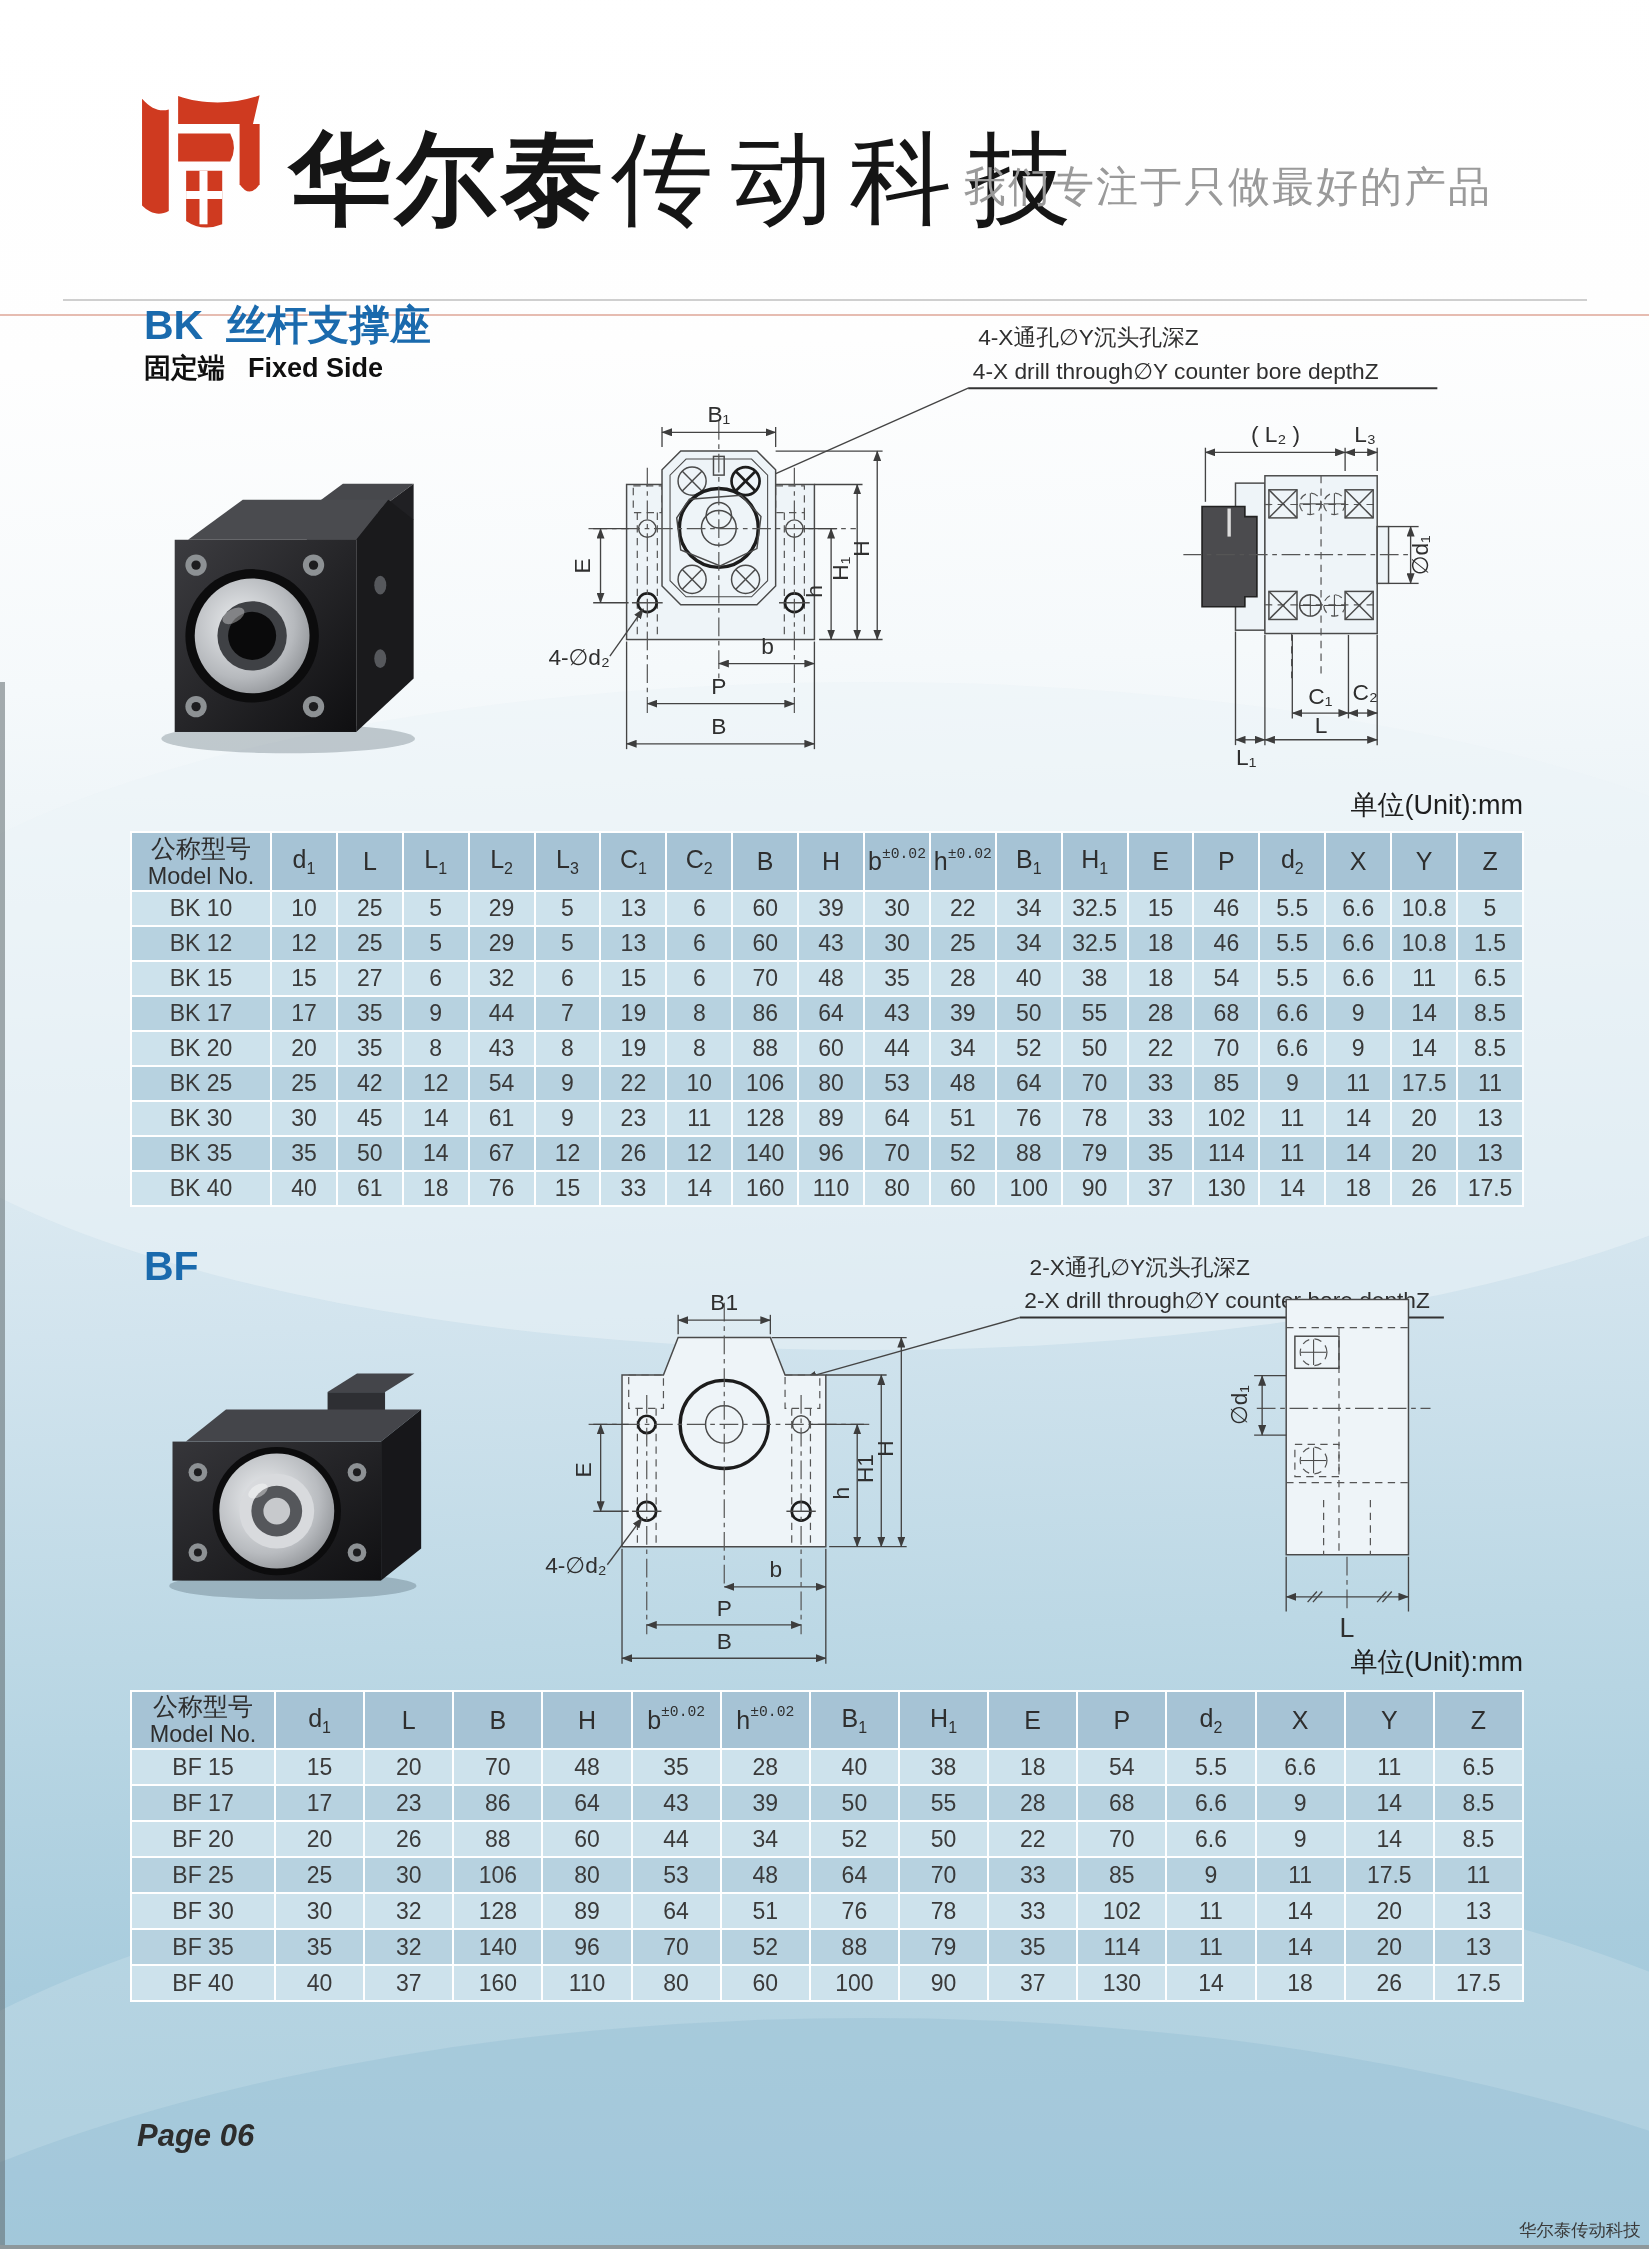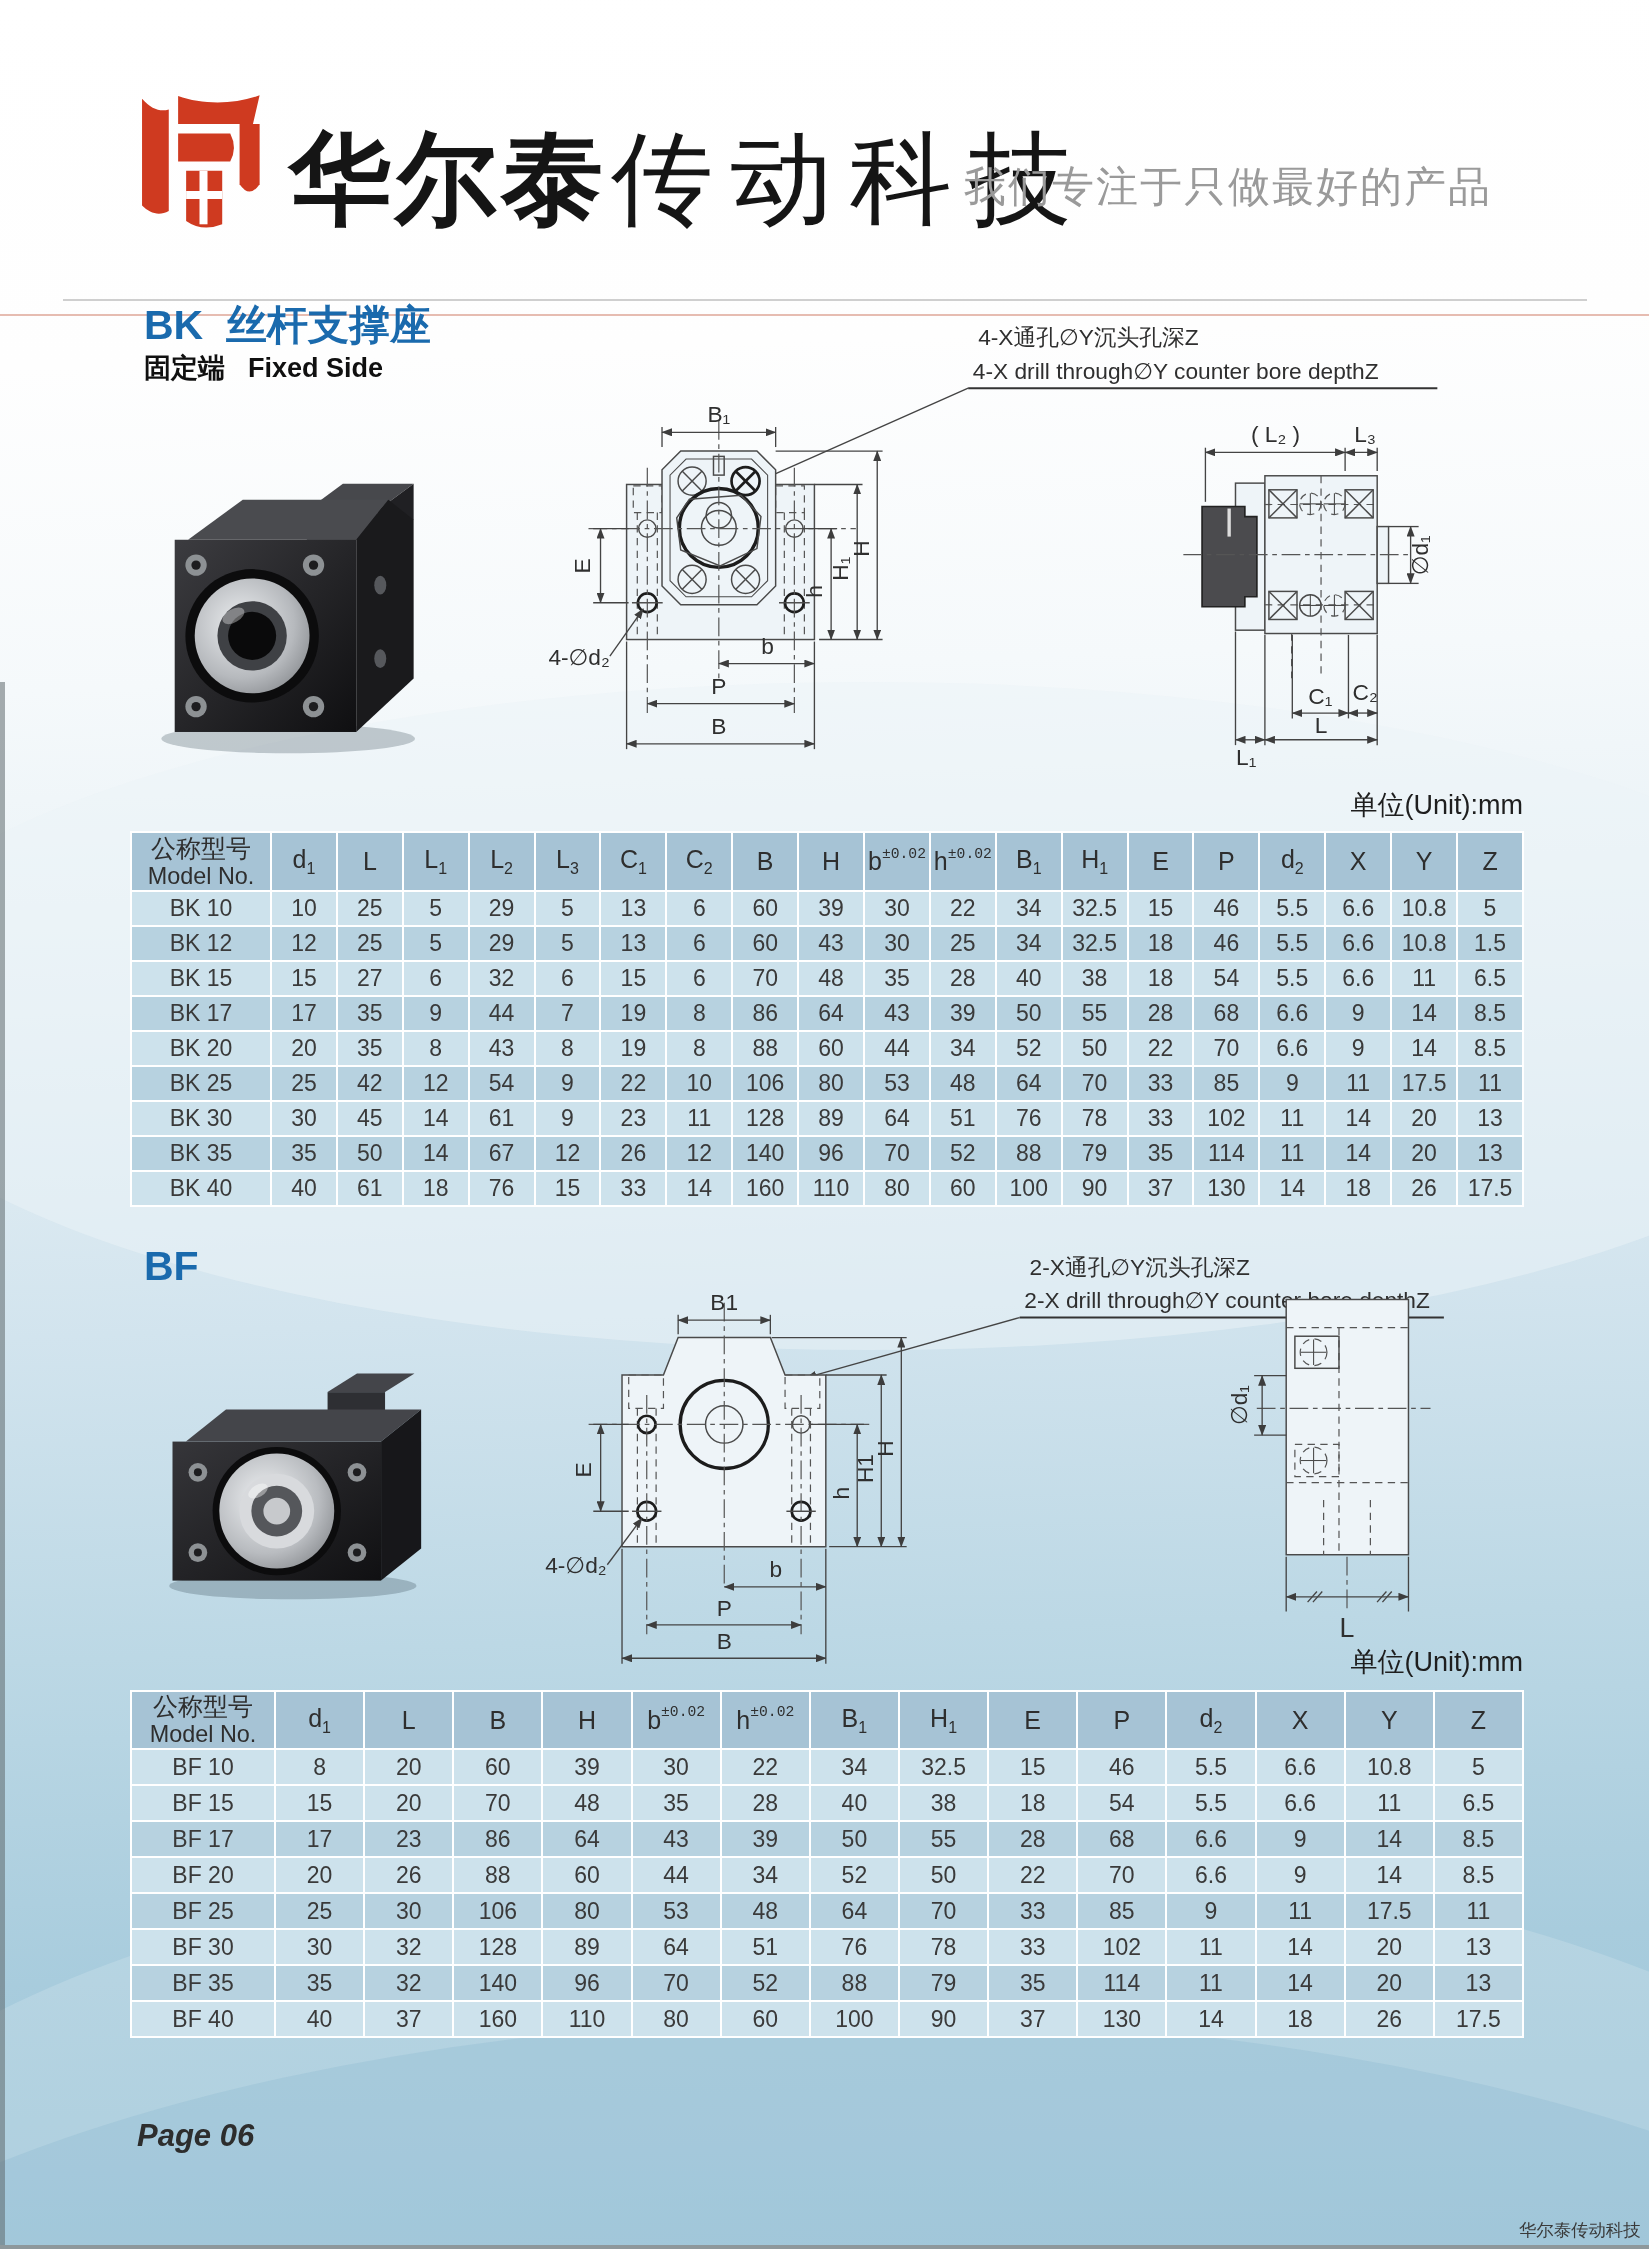--- a/index.html
+++ b/index.html
@@ -717,37 +717,20 @@
           <th><span>E</span></th>
           <th><span>P</span></th>
           <th><span>d</span><sub>2</sub></th>
           <th><span>X</span></th>
           <th><span>Y</span></th>
           <th><span>Z</span></th>
         </tr>
       </thead>
       <tbody>
         <tr class="odd">
-          <td>BF 10</td>
-          <td>8</td>
-          <td>20</td>
-          <td>60</td>
-          <td>39</td>
-          <td>30</td>
-          <td>22</td>
-          <td>34</td>
-          <td>32.5</td>
-          <td>15</td>
-          <td>46</td>
-          <td>5.5</td>
-          <td>6.6</td>
-          <td>10.8</td>
-          <td>5</td>
-        </tr>
-        <tr class="odd">
           <td>BF 15</td>
           <td>15</td>
           <td>20</td>
           <td>70</td>
           <td>48</td>
           <td>35</td>
           <td>28</td>
           <td>40</td>
           <td>38</td>
           <td>18</td>

